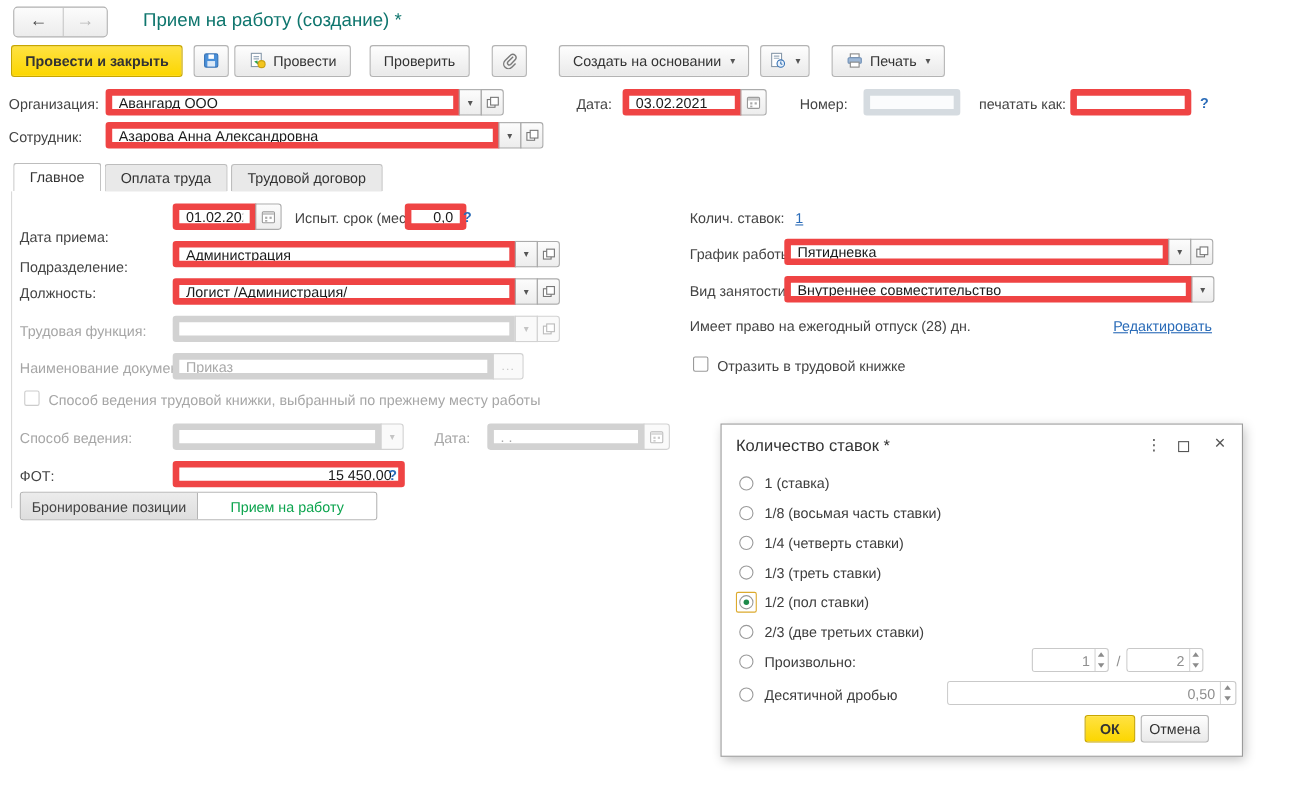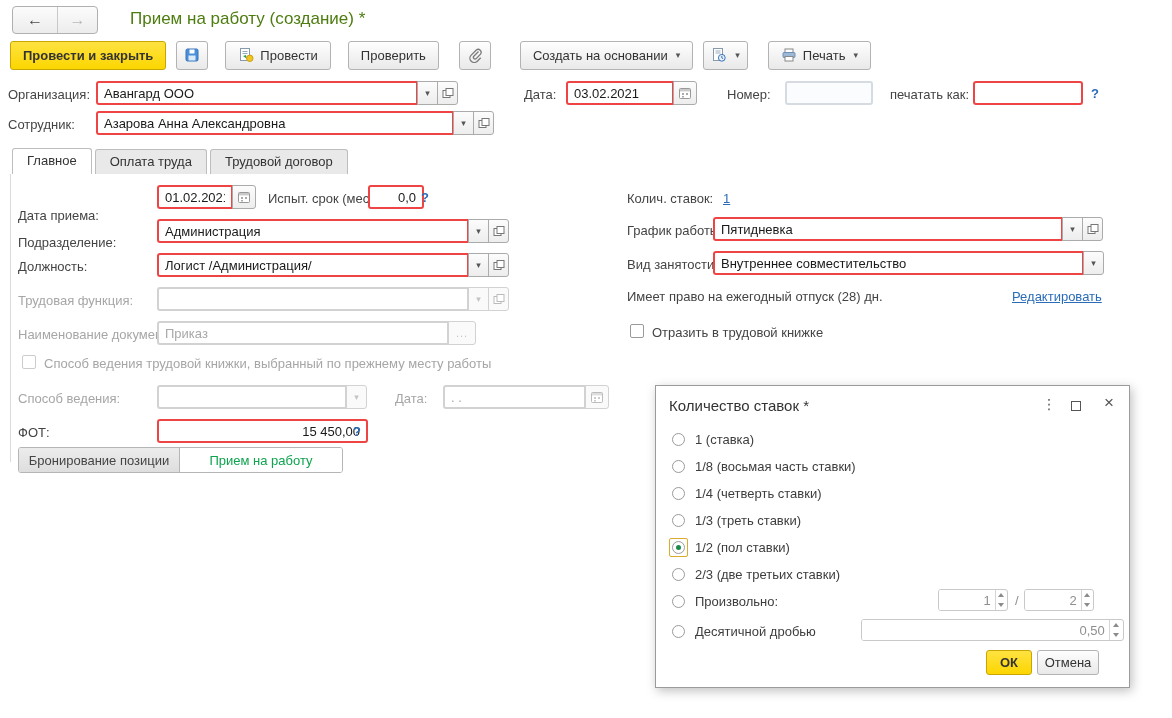--- a/index.html
+++ b/index.html
@@ -8,36 +8,36 @@
   .abs { position:absolute; }
   #page { position:relative; width:1172px; height:718px; background:#fff; }
 
   
   .navgroup { left:12px; top:6px; display:inline-flex; border:1px solid #b0b0b0; border-radius:4px;
               background:linear-gradient(#fcfcfc,#ececec); height:28px; overflow:hidden; }
   .navbtn { width:44px; display:flex; align-items:center; justify-content:center;
             font-size:16px; font-weight:bold; color:#4a4a4a; cursor:pointer; }
   .navbtn + .navbtn { border-left:1px solid #c8c8c8; width:40px; }
   .navbtn.disabled { color:#b9b9b9; }
-  .wintitle { left:130px; top:9px; font-size:17px; color:#4d7c0f; }
+  .wintitle { left:130px; top:9px; font-size:17px; color:#0f766e; }
 
   
   .toolbar { left:10px; top:40px; display:flex; align-items:center; height:30px; }
   .tbtn { height:29px; display:inline-flex; align-items:center; gap:6px; padding:0 12px;
           background:linear-gradient(#fefefe,#e9e9e9); border:1px solid #b3b3b3; border-radius:3px;
           color:#333; cursor:pointer; white-space:nowrap; }
   .tbtn.icon-only { padding:0 7px; }
   .tbtn.primary { background:linear-gradient(#ffe242,#fcd600); border-color:#c7a600;
                   font-weight:bold; color:#333; }
   .caret { font-size:9px; color:#555; margin-left:2px; }
 
   
   .lbl { color:#444; white-space:nowrap; }
   .lbl.dis { color:#a6a6a6; }
-  .fld { height:24px; border:2px solid #ef4444; border-radius:3px; padding:0 6px; font-size:13px;
+  .fld { height:24px; border:6px solid #ef4444; border-radius:3px; padding:0 6px; font-size:13px;
          font-family:"Liberation Sans",sans-serif; color:#1a1a1a; background:#fff; outline:none; }
   .combo { display:inline-flex; align-items:stretch; height:24px; }
   .combo .fld { border-radius:3px 0 0 3px; height:24px; }
   .cbtn { width:21px; border:1px solid #ababab; margin-left:-1px; display:flex; align-items:center;
           justify-content:center; background:linear-gradient(#fcfcfc,#ededed); cursor:pointer;
           color:#555; font-size:9px; }
   .cbtn:last-child { border-radius:0 3px 3px 0; }
   .combo.dis .fld { border-color:#d2d2d2; color:#a8a8a8; }
   .combo.dis .cbtn { border-color:#d2d2d2; color:#c4c4c4; background:#fafafa; cursor:default; }
   .fld.ro { border-color:#d5dbe0; background:#fbfcfd; }
@@ -111,21 +111,21 @@
     <div class="tbtn primary">Провести и закрыть</div>
     <div class="tbtn icon-only" style="margin-left:10px">
       <span>
           <svg width="16" height="16">
             <rect x="2" y="2" width="12" height="12" rx="1.5" fill="#4a90d9" stroke="#3672b5"></rect>
             <rect x="5.5" y="2.5" width="5" height="4" fill="#fff"></rect>
             <rect x="4.5" y="8.5" width="7" height="5" fill="#dce9f7"></rect>
           </svg>
         </span>
     </div>
-    <div class="tbtn" style="margin-left:17px">
+    <div class="tbtn" style="margin-left:5px">
       <span>
           <svg width="16" height="16">
             <rect x="2.5" y="1.5" width="9" height="12" fill="#fff" stroke="#8899aa"></rect>
             <line x1="4.5" y1="4.5" x2="9.5" y2="4.5" stroke="#9ab" stroke-width="1"></line>
             <line x1="4.5" y1="6.5" x2="9.5" y2="6.5" stroke="#9ab" stroke-width="1"></line>
             <path d="M5 9 l4 3 -1 -4 z" fill="#2fa24f"></path>
             <circle cx="11.8" cy="11.3" r="3.2" fill="#f3c51e" stroke="#caa013"></circle>
           </svg>
         </span>
       <span>Провести</span>

